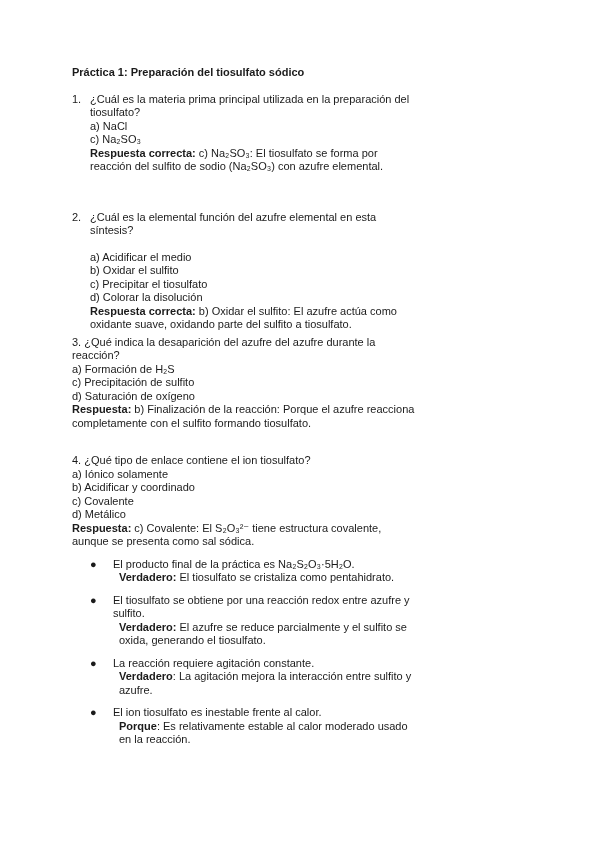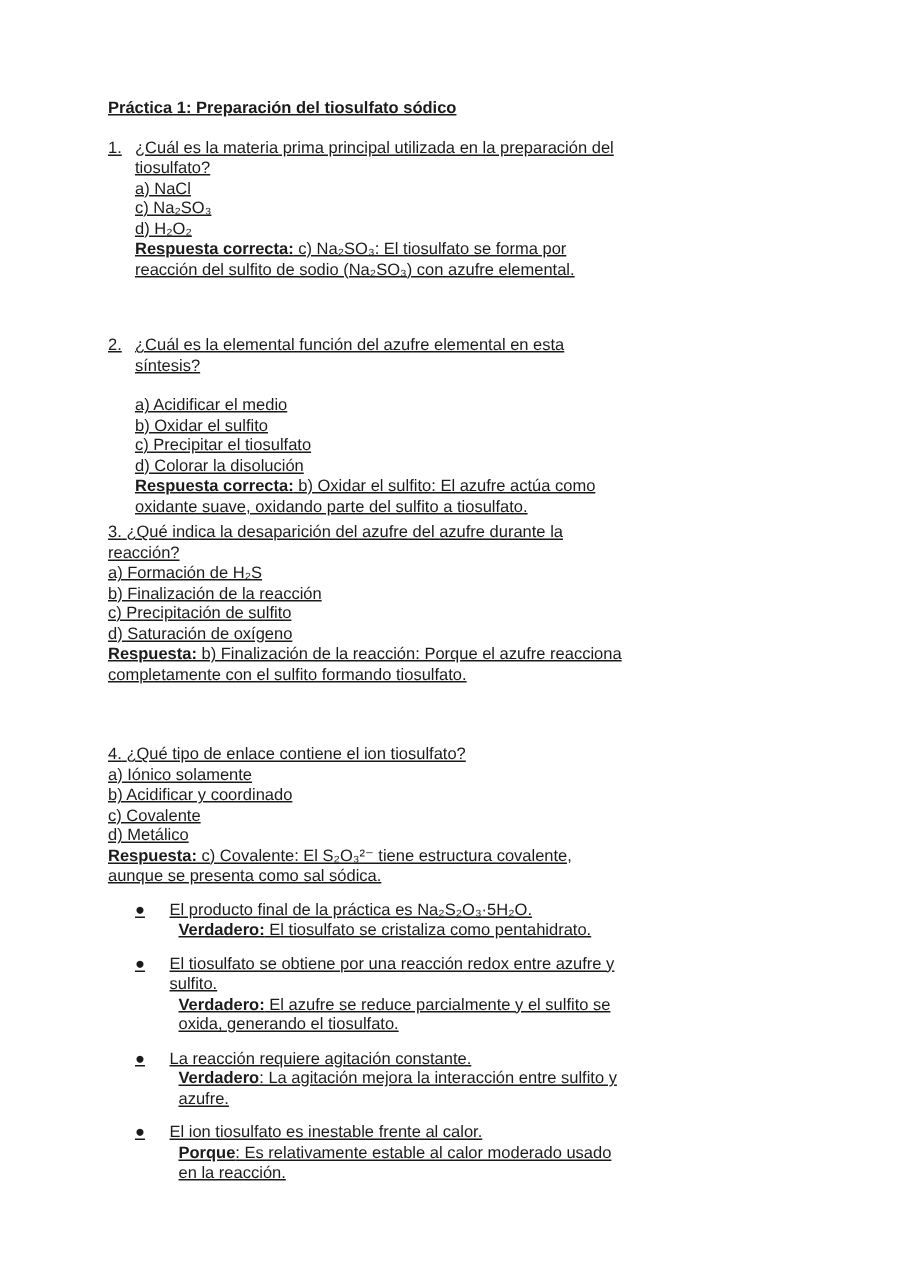--- a/index.html
+++ b/index.html
@@ -10,21 +10,20 @@
   .page {
     position: relative;
     width: 477px;
     height: 848px;
     background: #ffffff;
     font-family: "Liberation Sans", "DejaVu Sans", sans-serif;
     font-size: 11px;
     line-height: 13.5px;
     color: #1b1b1b;
     overflow: hidden;
-    text-decoration: underline;
   }
   .content {
     padding: 66px 58px 0 72px;
   }
   .title {
     margin: 0;
     font-size: 11px;
     line-height: 13.5px;
     font-weight: 700;
   }
@@ -35,21 +34,21 @@
   .q-num {
     flex: 0 0 18px;
     width: 18px;
   }
   .q-body { flex: 1; }
   .q1 { margin-top: 13px; }
   .q2 { margin-top: 37px; }
   .q2 .q-text { margin-bottom: 13px; }
   
   .q3 { margin-top: 4px; }
-  .q4 { margin-top: 40px; }
+  .q4 { margin-top: 24px; }
   .lbl { font-weight: 700; }
   
   .bullets { margin-top: 0; }
   .bullet {
     display: flex;
     margin-top: 9px;
     padding-left: 18px;
   }
   .bullet-marker {
     flex: 0 0 23px;
@@ -71,41 +70,39 @@
   <div class="content">
 
     <h1 class="title">Práctica 1: Preparación del tiosulfato sódico</h1>
 
     <div class="q-numbered q1">
       <span class="q-num">1.</span>
       <div class="q-body">
         <div class="q-text">¿Cuál es la materia prima principal utilizada en la preparación del tiosulfato?</div>
         <div class="option">a) NaCl</div>
         <div class="option">c) Na₂SO₃</div>
-        <div class="option">d) H₂O₂</div>
         <div class="answer"><span class="lbl">Respuesta correcta:</span><span> c) Na₂SO₃: El tiosulfato se forma por reacción del sulfito de sodio (Na₂SO₃) con azufre elemental.</span></div>
       </div>
     </div>
 
     <div class="q-numbered q2">
       <span class="q-num">2.</span>
       <div class="q-body">
         <div class="q-text">¿Cuál es la elemental función del azufre elemental en esta síntesis?</div>
         <div class="option">a) Acidificar el medio</div>
         <div class="option">b) Oxidar el sulfito</div>
         <div class="option">c) Precipitar el tiosulfato</div>
         <div class="option">d) Colorar la disolución</div>
         <div class="answer"><span class="lbl">Respuesta correcta:</span><span> b) Oxidar el sulfito: El azufre actúa como oxidante suave, oxidando parte del sulfito a tiosulfato.</span></div>
       </div>
     </div>
 
     <div class="q-flush q3">
       <div class="q-text"><span>3.</span> <span>¿Qué indica la desaparición del azufre del azufre durante la reacción?</span></div>
       <div class="option">a) Formación de H₂S</div>
-      <div class="option">b) Finalización de la reacción</div>
       <div class="option">c) Precipitación de sulfito</div>
       <div class="option">d) Saturación de oxígeno</div>
       <div class="answer"><span class="lbl">Respuesta:</span><span> b) Finalización de la reacción: Porque el azufre reacciona completamente con el sulfito formando tiosulfato.</span></div>
     </div>
 
     <div class="q-flush q4">
       <div class="q-text"><span>4.</span> <span>¿Qué tipo de enlace contiene el ion tiosulfato?</span></div>
       <div class="option">a) Iónico solamente</div>
       <div class="option">b) Acidificar y coordinado</div>
       <div class="option">c) Covalente</div>

